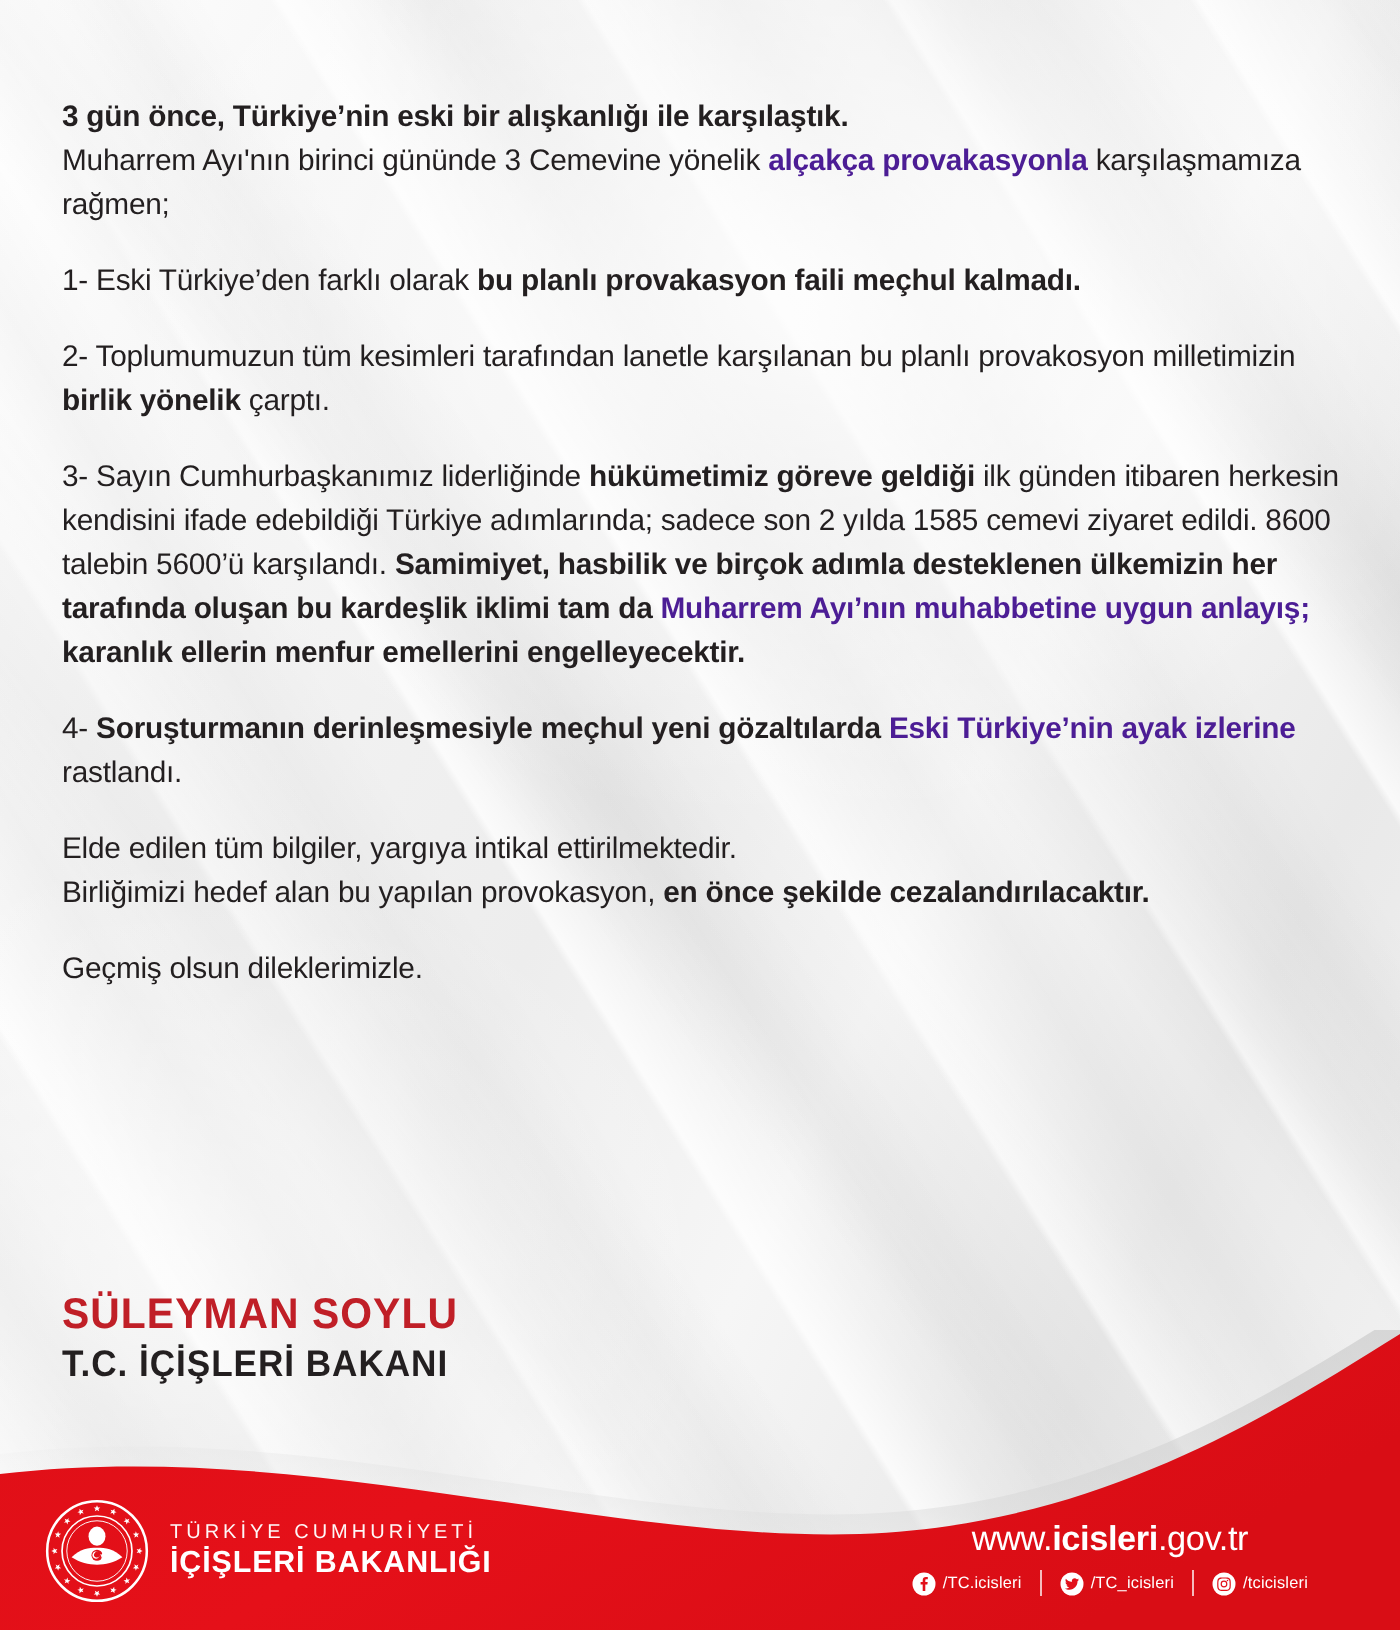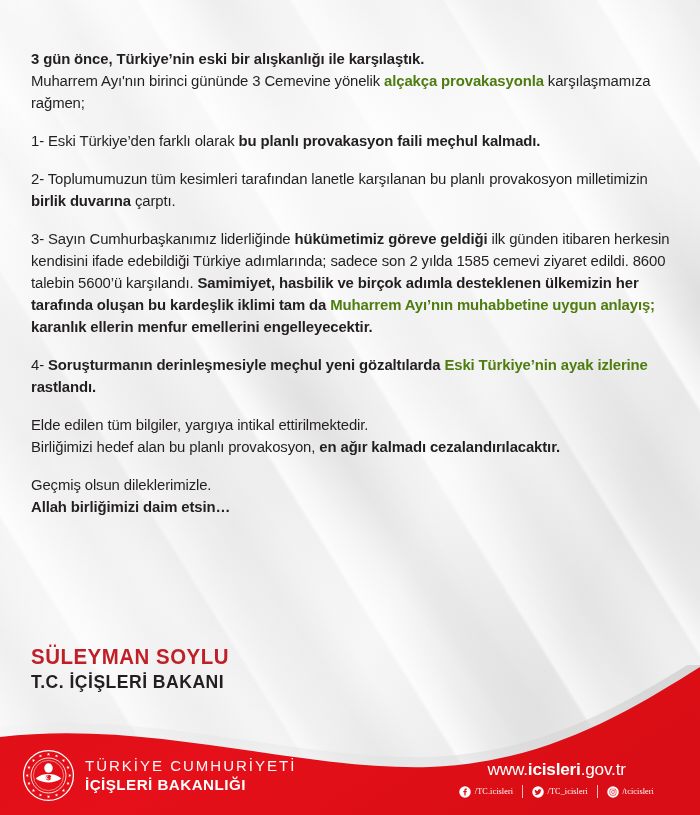--- a/index.html
+++ b/index.html
@@ -63,21 +63,21 @@
     position:absolute;
     left:31px; top:49px; width:640px;
     color:#231f20;
     font-size:14.9px;
     line-height:1.465;
     letter-spacing:-0.12px;
   }
 
   .para{ margin-bottom:16.5px; }
   .para:last-child{ margin-bottom:0; }
-  .red-b{ color:#4d7c0f; font-weight:bold; }
+  .red-b{ color:#4c1d95; font-weight:bold; }
 
   
   .signature{
     position:absolute;
     left:31px; top:646px;
   }
   .sig-name{
     color:#c01f27;
     font-weight:bold;
     font-size:21.5px;
@@ -121,21 +121,21 @@
   }
   .emblem{
     width:53px; height:53px;
     flex:0 0 auto;
   }
   .brand-text{
     color:#ffffff;
     line-height:1.12;
   }
   .brand-line1{
-    font-size:15px;
+    font-size:10px;
     letter-spacing:2.0px;
     font-weight:normal;
     opacity:0.97;
   }
   .brand-line2{
     font-size:15.2px;
     letter-spacing:0.45px;
     font-weight:bold;
     margin-top:1px;
   }
@@ -152,21 +152,20 @@
     letter-spacing:-0.2px;
     white-space:nowrap;
   }
   .web-url .w-light{ font-weight:normal; }
   .web-url .w-bold{ font-weight:bold;text-align:center; }
 
   .socials{
     margin-top:5px;
     display:flex; align-items:center; justify-content:center;
     gap:0;
-    font-family:Liberation Serif, serif;
   }
   .social{
     display:flex; align-items:center; gap:3.5px;
     padding:0 9px;
   }
   .social-ic{
     width:12px; height:12px;
     flex:0 0 auto;
     display:block;
   }
@@ -187,25 +186,25 @@
 <div class="bg-base"></div>
 <div class="bg-streaks"></div>
 <div class="bg-streaks2"></div>
 <div class="bg-glow"></div>
 
 <div class="sheet">
 
   <div class="body-copy" id="body-copy">
       <div class="para"><span style="font-weight: bold;">3 gün önce, Türkiye’nin eski bir alışkanlığı ile karşılaştık.</span><br><span>Muharrem Ayı'nın birinci gününde </span><span style="font-weight: normal;">3 Cemevine yönelik </span><span class="red-b">alçakça provakasyonla</span><span> karşılaşmamıza rağmen;</span></div>
       <div class="para"><span>1- Eski Türkiye’den farklı olarak </span><span style="font-weight: bold;">bu planlı provakasyon faili meçhul kalmadı.</span></div>
-      <div class="para"><span>2- Toplumumuzun tüm kesimleri tarafından lanetle karşılanan bu planlı provakosyon milletimizin </span><span style="font-weight: bold;">birlik duvarına</span><span> çarptı.</span></div>
+      <div class="para"><span>2- Toplumumuzun tüm kesimleri tarafından lanetle karşılanan bu planlı provakosyon milletimizin </span><span style="font-weight: bold;">birlik yönelik</span><span> çarptı.</span></div>
       <div class="para"><span>3- Sayın Cumhurbaşkanımız  liderliğinde </span><span style="font-weight: bold;">hükümetimiz göreve geldiği</span><span> ilk günden itibaren herkesin kendisini ifade edebildiği Türkiye adımlarında; sadece son 2 yılda 1585 cemevi ziyaret edildi. 8600 talebin 5600’ü karşılandı. </span><span style="font-weight: bold;">Samimiyet, hasbilik ve birçok adımla desteklenen ülkemizin her tarafında oluşan bu kardeşlik iklimi tam da </span><span class="red-b">Muharrem Ayı’nın muhabbetine uygun anlayış;</span><span style="font-weight: bold;"> karanlık ellerin menfur emellerini engelleyecektir.</span></div>
-      <div class="para"><span>4- </span><span style="font-weight: bold;">Soruşturmanın derinleşmesiyle meçhul yeni gözaltılarda </span><span class="red-b">Eski Türkiye’nin ayak izlerine</span><span style="font-weight: bold; text-align: center;"> rastlandı.</span></div>
-      <div class="para"><span>Elde edilen tüm bilgiler, yargıya intikal ettirilmektedir.</span><br><span>Birliğimizi hedef alan bu planlı provakosyon, </span><span style="font-weight: bold;">en ağır kalmadı cezalandırılacaktır.</span></div>
-      <div class="para"><span>Geçmiş olsun dileklerimizle.</span><br><span style="font-weight: bold;">Allah birliğimizi daim etsin…</span></div>
+      <div class="para"><span>4- </span><span style="font-weight: bold;">Soruşturmanın derinleşmesiyle meçhul yeni gözaltılarda </span><span class="red-b">Eski Türkiye’nin ayak izlerine</span><span style="font-weight: normal; text-align: center;"> rastlandı.</span></div>
+      <div class="para"><span>Elde edilen tüm bilgiler, yargıya intikal ettirilmektedir.</span><br><span>Birliğimizi hedef alan bu yapılan provokasyon, </span><span style="font-weight: bold;">en önce şekilde cezalandırılacaktır.</span></div>
+      <div class="para"><span>Geçmiş olsun dileklerimizle.</span><br></div>
     </div>
 
   <div class="signature">
     <div class="sig-name">SÜLEYMAN SOYLU</div>
     <div class="sig-title">T.C. İÇİŞLERİ BAKANI</div>
   </div>
 
 </div>
 
 <div class="footer-wave">

